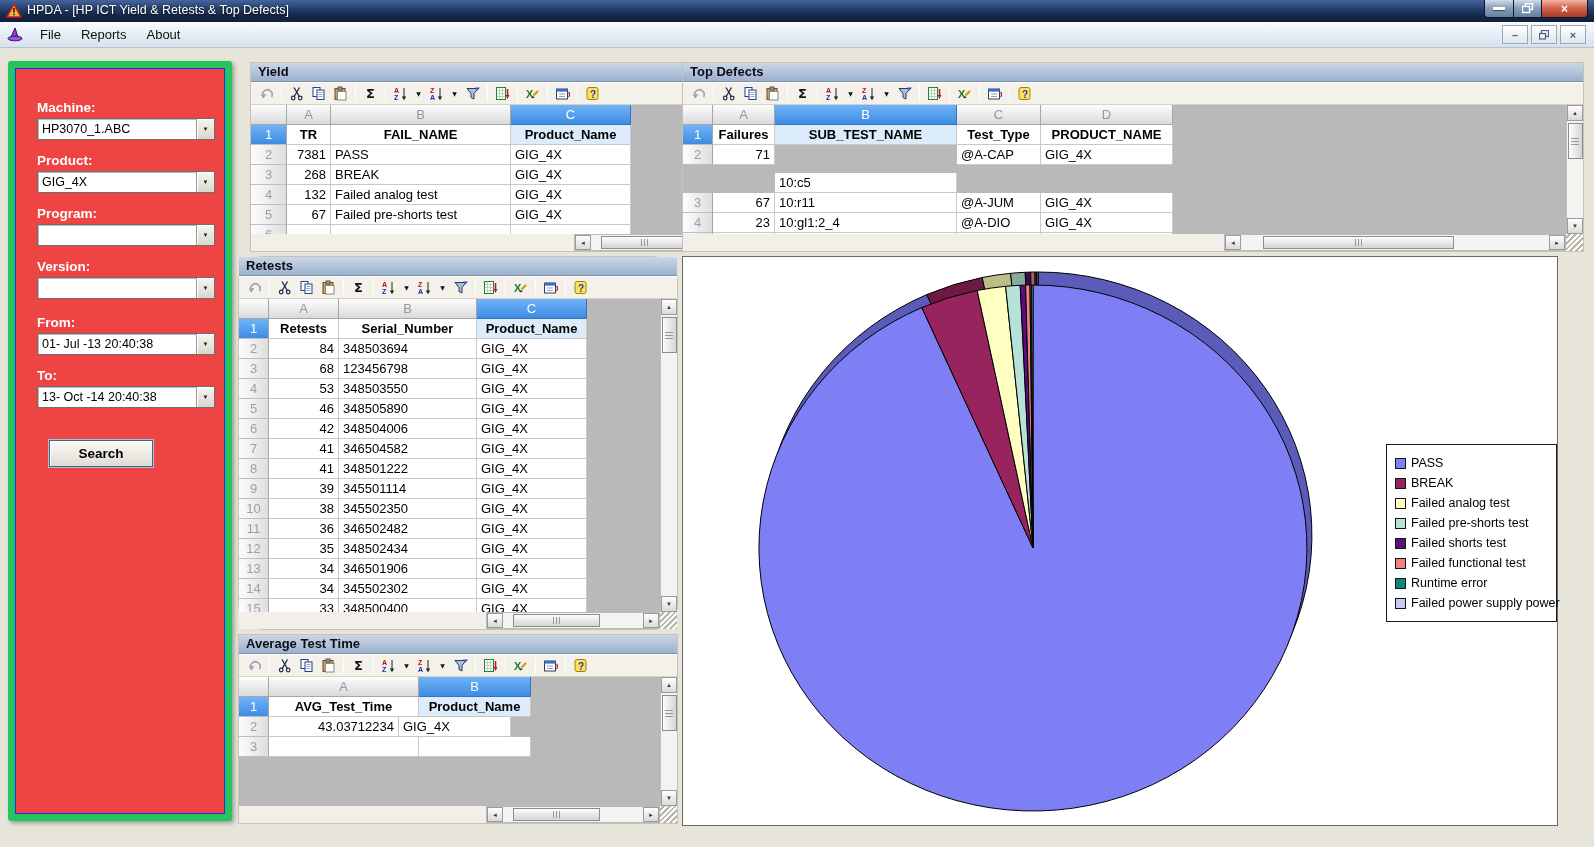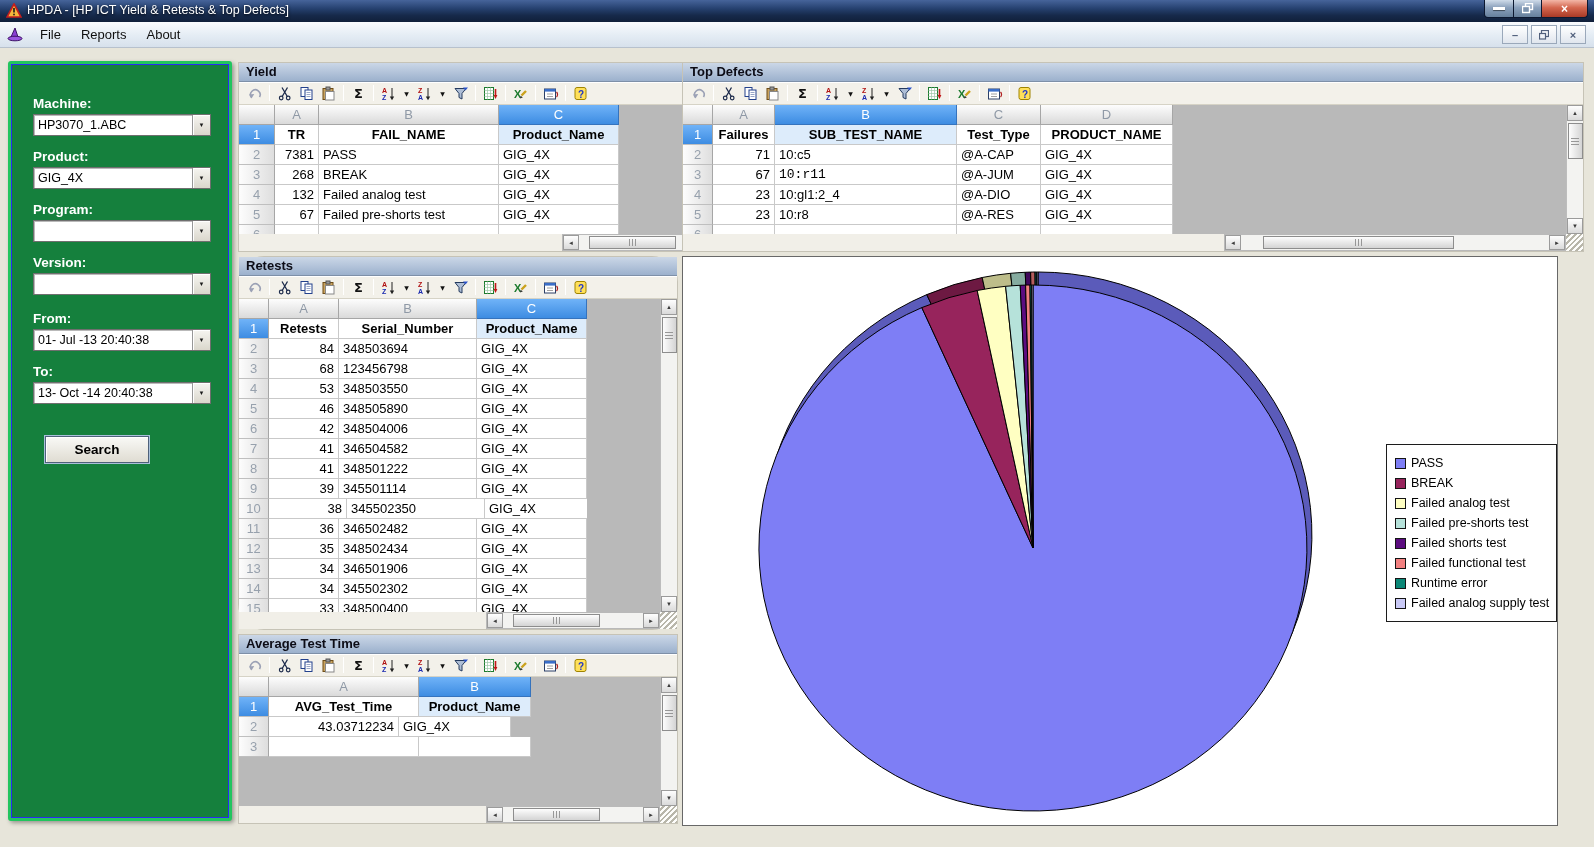--- a/index.html
+++ b/index.html
@@ -28,37 +28,37 @@
   .menu-items { display:flex; }
   .menu-item { padding:3px 10px; font-size:13px; color:#101010; cursor:default; }
   .mdi { margin-left:auto; margin-right:8px; display:flex; gap:3px; }
   .mdi-btn { width:26px; height:19px; border:1px solid #9aa8ba; background:linear-gradient(#ffffff,#e0e6ee);
     display:flex; align-items:center; justify-content:center; color:#51607c; font-size:11px; font-weight:bold; }
 
   
   .client { position:absolute; top:48px; left:0; right:0; bottom:0; }
 
   
-  .sidebar { position:absolute; left:8px; top:13px; width:224px; height:760px; background:#15803d;
-    border:3px solid #22c55e; border-radius:3px; box-shadow:2px 2px 4px rgba(0,0,0,.35), inset 0 0 0 1px #2a2af5; }
+  .sidebar { position:absolute; left:8px; top:13px; width:224px; height:760px; background:#ef4444;
+    border:7px solid #22c55e; border-radius:3px; box-shadow:2px 2px 4px rgba(0,0,0,.35), inset 0 0 0 1px #2a2af5; }
   .sb-label { color:#fff; font-weight:bold; font-size:13.5px; margin:13px 0 3px 22px; }
   .sb-label.gap { margin-top:16px; }
   .sb-label.first { margin-top:32px; }
   .combo { margin-left:22px; width:178px; height:22px; background:#fff; display:flex;
     border:1px solid #6f6f6f; box-shadow:inset 1px 1px 0 #b9b9b9; }
   .combo-text { flex:1; font-size:12.5px; padding:3px 2px 0 4px; color:#000; white-space:nowrap; overflow:hidden; }
   .combo-btn { width:18px; background:linear-gradient(#f6f5f1,#dad7cc); border-left:1px solid #979797;
     box-shadow:inset 1px 1px 0 #fff; display:flex; align-items:center; justify-content:center; font-size:6px; color:#1a1a1a; }
   .search-btn { display:block; margin:32px 0 0 34px; width:104px; height:27px;
     background:linear-gradient(#f9f9f6,#dfdcd2); border:1px solid #4e617a; box-shadow:0 0 0 1px #a9c0da, inset 1px 1px 0 #fff;
     font-weight:bold; font-size:13.5px; font-family:inherit; color:#000; }
 
   
   .panel { position:absolute; background:#f1efe8; border:1px solid #c6c3b6; }
-  .p-yield   { left:238px; top:14px;  width:516px; height:190px; }
+  .p-yield   { left:250px; top:14px;  width:516px; height:190px; }
   .p-top     { left:682px; top:14px;  width:902px; height:190px; }
   .p-retests { left:238px; top:208px; width:440px; height:374px;border-radius:26px; }
   .p-avg     { left:238px; top:586px; width:440px; height:190px; }
   .panel-header { height:19px; background:linear-gradient(#cbd7e7,#9cb1cd); border-bottom:1px solid #7e90a8;
     font-weight:bold; font-size:13px; padding:1px 0 0 7px; color:#0c0c16; }
   .toolbar { height:23px; background:#f3f1ea; border-bottom:1px solid #d6d3c6; box-shadow:inset 0 1px 0 #fff;
     display:flex; align-items:center; padding-left:5px; gap:1px; }
   .tb-btn { width:21px; height:19px; display:flex; align-items:center; justify-content:center; }
   .tb-btn.narrow { width:13px; }
   .tb-sep { width:1px; height:16px; background:#c2bfb1; border-right:1px solid #fff; margin:0 3px; }
@@ -476,28 +476,28 @@
             <div class="grid-row">
               <div class="gc-rownum sel" style="width: 30px;">1</div>
               <div class="gc-cell hdr" style="width: 62px;">Failures</div>
               <div class="gc-cell hdr selcol" style="width: 182px;">SUB_TEST_NAME</div>
               <div class="gc-cell hdr" style="width: 84px;">Test_Type</div>
               <div class="gc-cell hdr" style="width: 132px;">PRODUCT_NAME</div>
             </div>
             <div class="grid-row">
               <div class="gc-rownum" style="width: 30px;">2</div>
               <div class="gc-cell num" style="width: 62px;">71</div>
-              <div class="gc-cell" style="width: 182px;">10:c5</div>
+              <div class="gc-cell" style="width: 182px; margin-top: 28px;">10:c5</div>
               <div class="gc-cell" style="width: 84px;">@A-CAP</div>
               <div class="gc-cell" style="width: 132px;">GIG_4X</div>
             </div>
             <div class="grid-row">
               <div class="gc-rownum" style="width: 30px;">3</div>
               <div class="gc-cell num" style="width: 62px;">67</div>
-              <div class="gc-cell" style="width: 182px; font-family: Liberation Mono, monospace;">10:r11</div>
+              <div class="gc-cell" style="width: 182px;">10:r11</div>
               <div class="gc-cell" style="width: 84px;">@A-JUM</div>
               <div class="gc-cell" style="width: 132px;">GIG_4X</div>
             </div>
             <div class="grid-row">
               <div class="gc-rownum" style="width: 30px;">4</div>
               <div class="gc-cell num" style="width: 62px;">23</div>
               <div class="gc-cell" style="width: 182px;">10:gl1:2_4</div>
               <div class="gc-cell" style="width: 84px;">@A-DIO</div>
               <div class="gc-cell" style="width: 132px;">GIG_4X</div>
             </div>
@@ -699,21 +699,21 @@
               <div class="gc-cell" style="width: 110px;">GIG_4X</div>
             </div>
             <div class="grid-row">
               <div class="gc-rownum" style="width: 30px;">9</div>
               <div class="gc-cell num" style="width: 70px;">39</div>
               <div class="gc-cell" style="width: 138px;">345501114</div>
               <div class="gc-cell" style="width: 110px;">GIG_4X</div>
             </div>
             <div class="grid-row">
               <div class="gc-rownum" style="width: 30px;">10</div>
-              <div class="gc-cell num" style="width: 78px;">38</div>
+              <div class="gc-cell num" style="width: 70px;">38</div>
               <div class="gc-cell" style="width: 138px;">345502350</div>
               <div class="gc-cell" style="width: 110px;">GIG_4X</div>
             </div>
             <div class="grid-row">
               <div class="gc-rownum" style="width: 30px;">11</div>
               <div class="gc-cell num" style="width: 70px;">36</div>
               <div class="gc-cell" style="width: 138px;">346502482</div>
               <div class="gc-cell" style="width: 110px;">GIG_4X</div>
             </div>
             <div class="grid-row">
@@ -961,19 +961,19 @@
           <div class="legend-item">
             <span class="legend-swatch" style="background: rgb(242, 128, 128);"></span>
             <span>Failed functional test</span>
           </div>
           <div class="legend-item">
             <span class="legend-swatch" style="background: rgb(12, 136, 120);"></span>
             <span>Runtime error</span>
           </div>
           <div class="legend-item">
             <span class="legend-swatch" style="background: rgb(201, 201, 246);"></span>
-            <span>Failed analog supply test</span>
+            <span>Failed power supply power</span>
           </div>
         </div>
     </div>
 
   </div>
 </div>
 
 </body></html>

